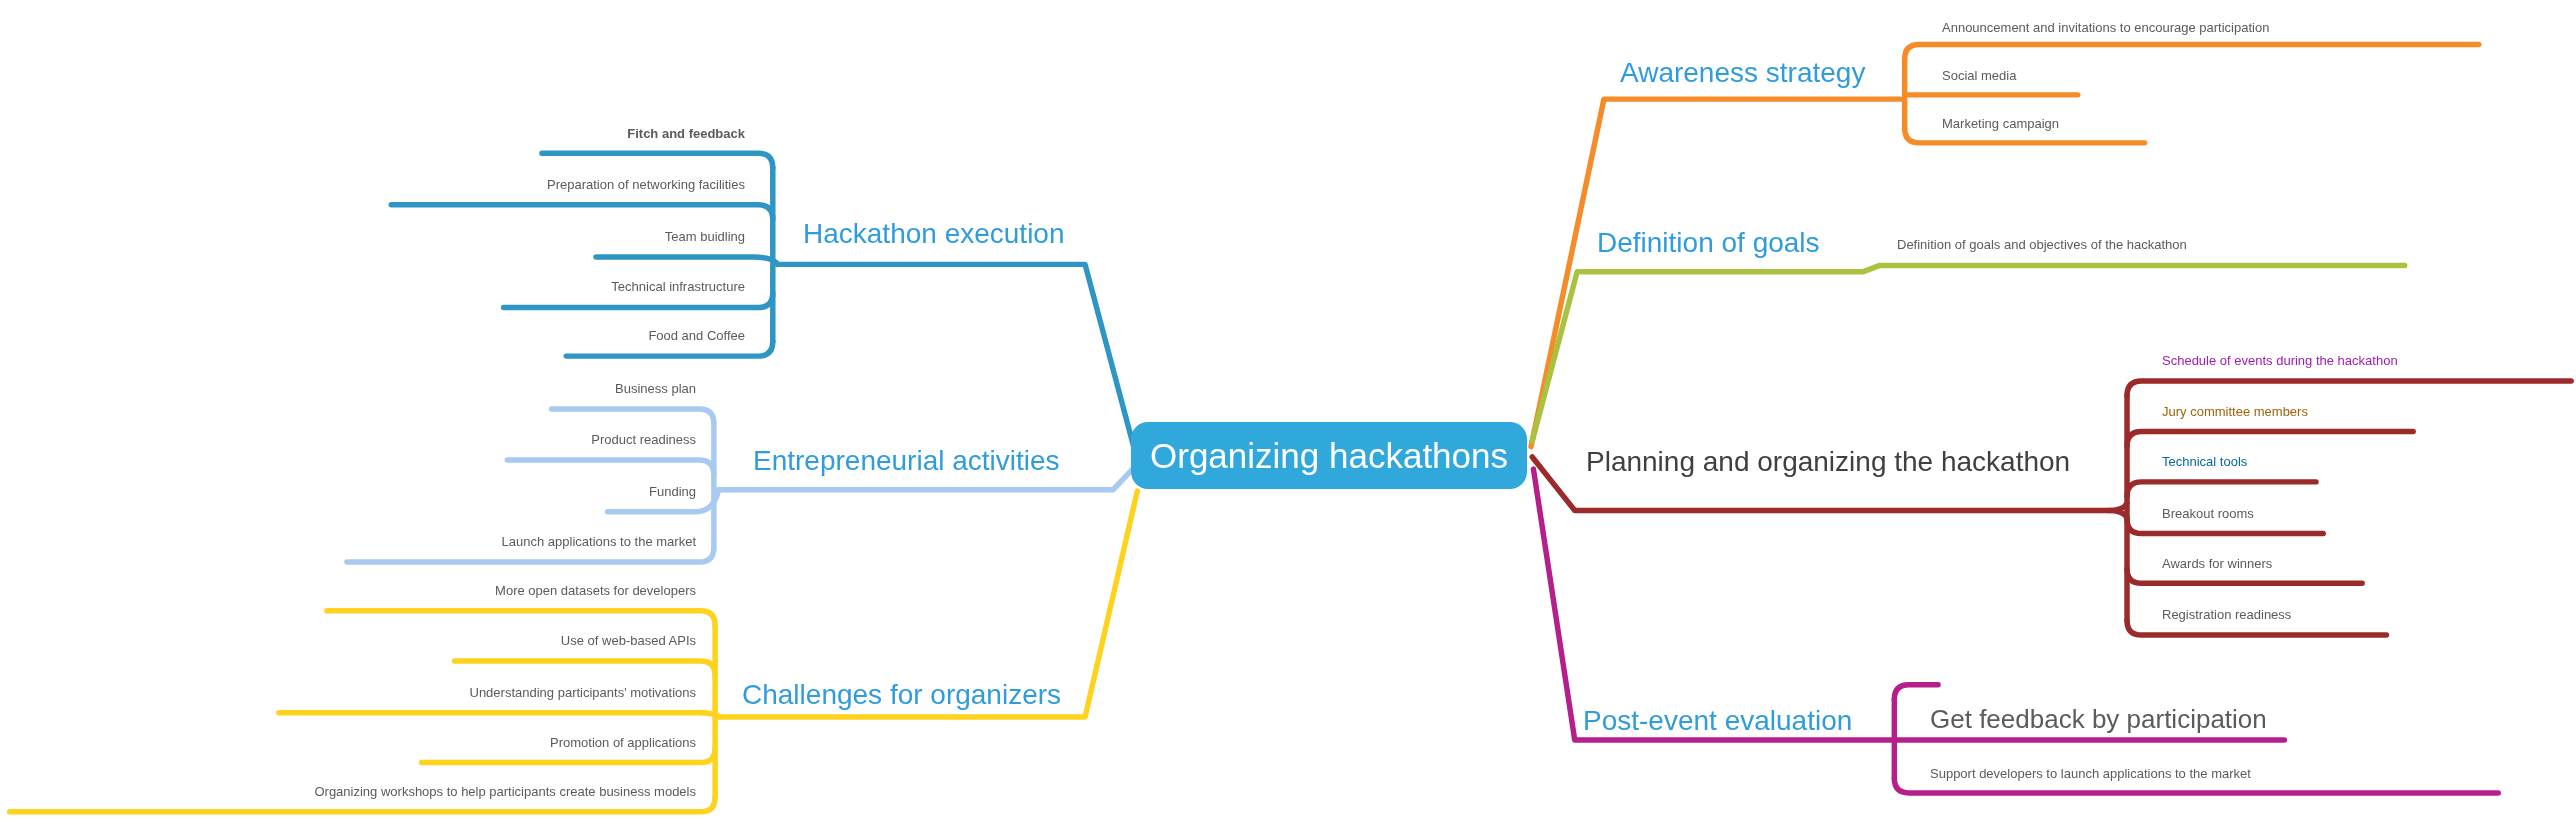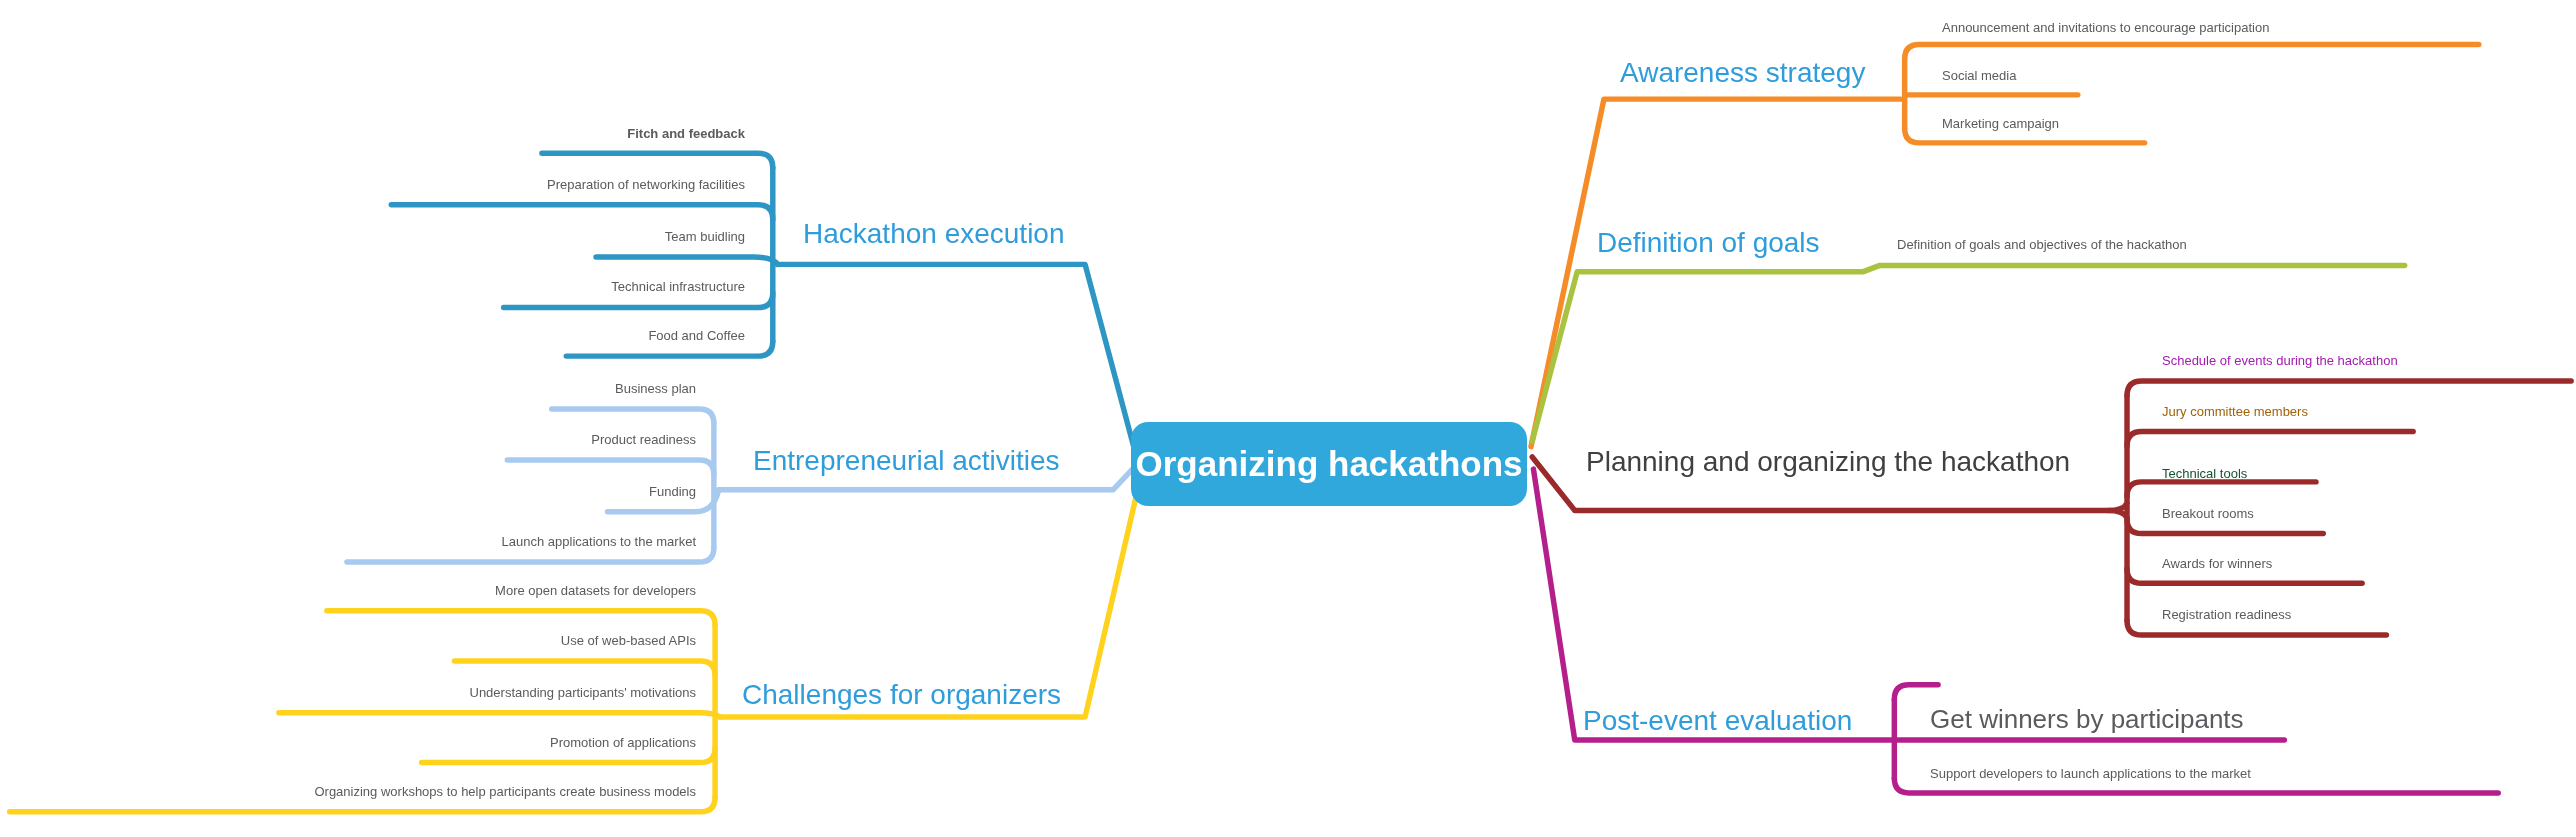--- a/index.html
+++ b/index.html
@@ -6,24 +6,24 @@
   .canvas{
     position:relative;
     width:2576px;height:838px;
     background:#ffffff;
     font-family:"Liberation Sans", sans-serif;
     overflow:hidden;
   }
   svg.wires{position:absolute;left:0;top:0;width:2576px;height:838px;}
   svg.wires path{fill:none;stroke-width:9;stroke-linecap:round;stroke-linejoin:round;}
   .root-node{
-    position:absolute;left:1131px;top:422px;width:396px;height:84px;
+    position:absolute;left:1131px;top:422px;width:396px;height:67px;
     border-radius:17px;
     display:flex;align-items:center;justify-content:center;
-    font-size:35px;font-weight:700;letter-spacing:0px;
+    font-size:35px;font-weight:400;letter-spacing:0px;
     box-sizing:border-box;
   }
   .branch-label{
     position:absolute;font-size:28px;font-weight:400;white-space:nowrap;line-height:32px;
   }
   .child-label{
     position:absolute;font-size:13px;font-weight:400;white-space:nowrap;line-height:24px;
   }
   .child-label.big{font-size:26px;line-height:30px;}
   .right-align{text-align:right;}
@@ -102,27 +102,27 @@
   <div class="child-label" style="left: 1942px; top: 16px; color: rgb(91, 91, 95);">Announcement and invitations to encourage participation</div>
   <div class="child-label" style="left: 1942px; top: 64px; color: rgb(91, 91, 95);">Social media</div>
   <div class="child-label" style="left: 1942px; top: 112px; color: rgb(91, 91, 95);">Marketing campaign</div>
 
   <div class="branch-label" style="left: 1597px; top: 227px; color: rgb(47, 156, 219);">Definition of goals</div>
   <div class="child-label" style="left: 1897px; top: 233px; color: rgb(91, 91, 95);">Definition of goals and objectives of the hackathon</div>
 
   <div class="branch-label" style="left: 1586px; top: 446px; color: #404040; text-align: right;">Planning and organizing the hackathon</div>
   <div class="child-label" style="left: 2162px; top: 349px; color: #a21caf;">Schedule of events during the hackathon</div>
   <div class="child-label" style="left: 2162px; top: 400px; color: #a16207;">Jury committee members</div>
-  <div class="child-label" style="left: 2162px; top: 450px; color: #14532d; margin-top: 12px;">Technical tools</div>
+  <div class="child-label" style="left: 2162px; top: 450px; color: #0369a1;">Technical tools</div>
   <div class="child-label" style="left: 2162px; top: 502px; color: rgb(91, 91, 95);">Breakout rooms</div>
   <div class="child-label" style="left: 2162px; top: 552px; color: rgb(91, 91, 95);">Awards for winners</div>
   <div class="child-label" style="left: 2162px; top: 603px; color: rgb(91, 91, 95);">Registration readiness</div>
 
   <div class="branch-label" style="left: 1583px; top: 705px; color: rgb(47, 156, 219);">Post-event evaluation</div>
-  <div class="child-label big" style="left: 1930px; top: 704px; color: rgb(91, 91, 95);">Get winners by participants</div>
+  <div class="child-label big" style="left: 1930px; top: 704px; color: rgb(91, 91, 95);">Get feedback by participation</div>
   <div class="child-label" style="left: 1930px; top: 762px; color: rgb(91, 91, 95);">Support developers to launch applications to the market</div>
 
   <div class="branch-label" style="left: 803px; top: 218px; color: rgb(47, 156, 219);">Hackathon execution</div>
   <div class="child-label right-align" style="right: 1831px; top: 122px; color: rgb(91, 91, 95); font-weight: bold;">Fitch and feedback</div>
   <div class="child-label right-align" style="right: 1831px; top: 173px; color: rgb(91, 91, 95);">Preparation of networking facilities</div>
   <div class="child-label right-align" style="right: 1831px; top: 225px; color: rgb(91, 91, 95);">Team buidling</div>
   <div class="child-label right-align" style="right: 1831px; top: 275px; color: rgb(91, 91, 95);">Technical infrastructure</div>
   <div class="child-label right-align" style="right: 1831px; top: 324px; color: rgb(91, 91, 95);">Food and Coffee</div>
 
   <div class="branch-label" style="left: 753px; top: 445px; color: rgb(47, 156, 219);">Entrepreneurial activities</div>

